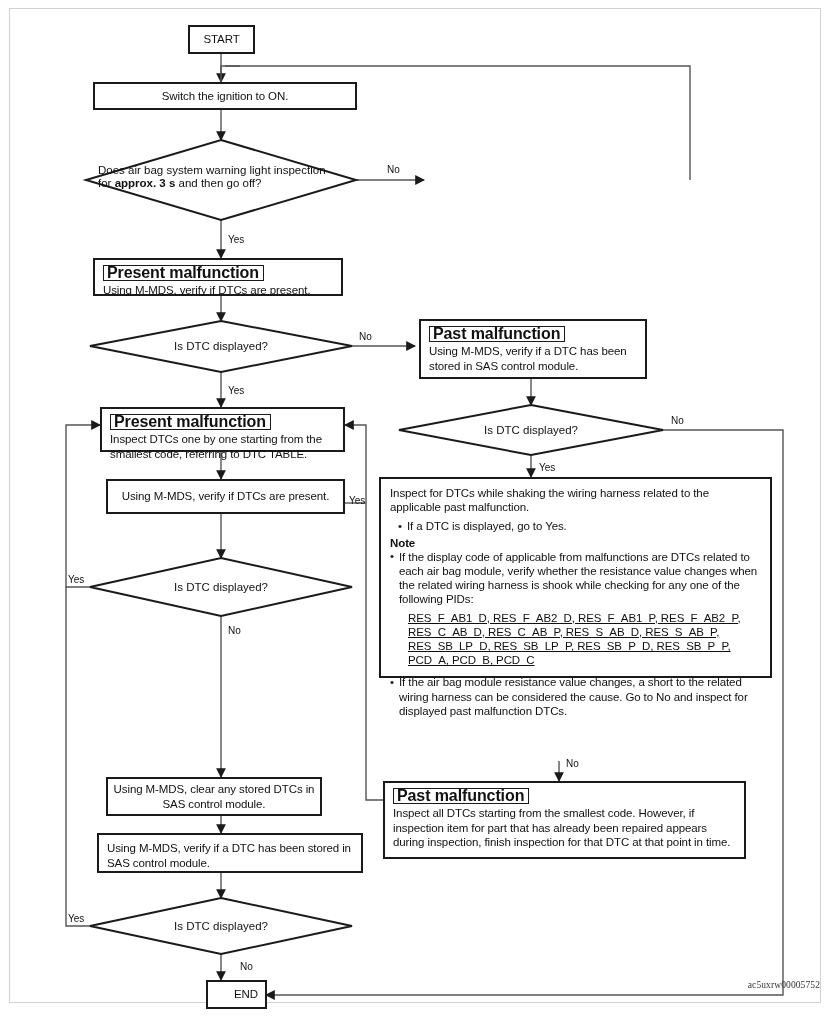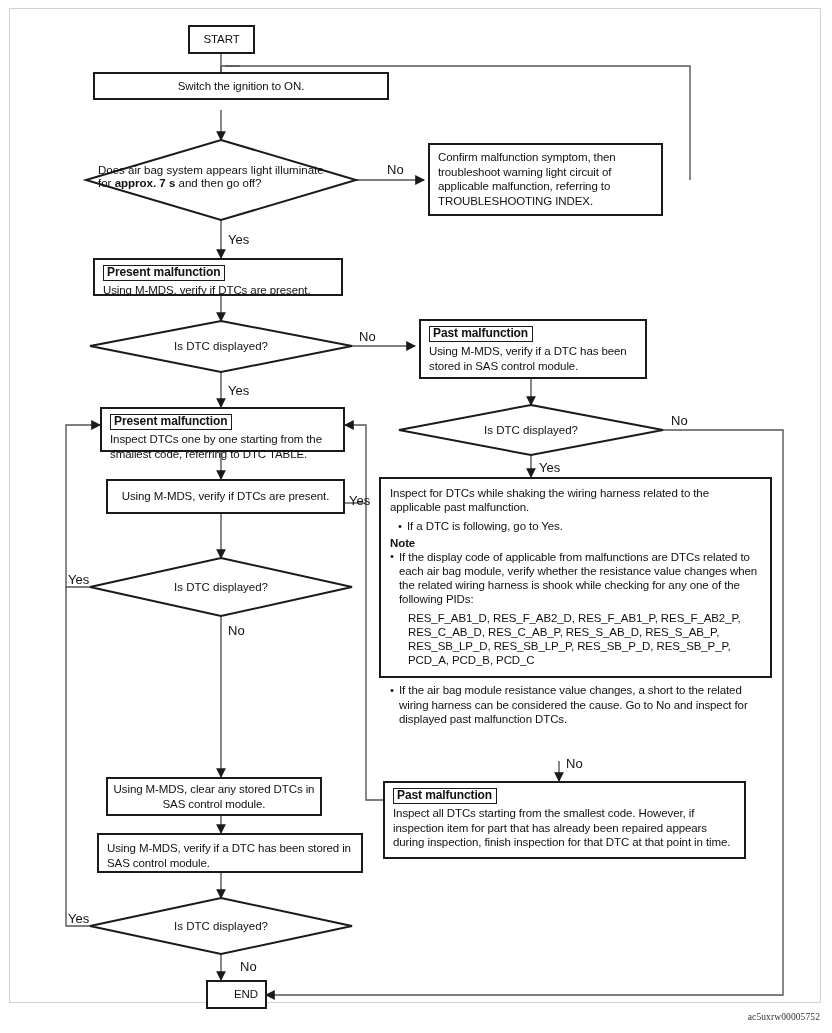--- a/index.html
+++ b/index.html
@@ -52,40 +52,40 @@
   .node.pad {
     padding: 5px 7px 5px 8px;
   }
   .tag {
     display: inline-block;
     border: 1.4px solid #1a1a1a;
     font-weight: bold;
     padding: 0px 4px 1px 3px;
     margin-bottom: 2px;
     line-height: 13px;
-    font-size: 12px;
+    font-size: 16px;
   }
   .diamond-label {
     position: absolute;
     font-size: 11.5px;
     color: #111;
     text-align: center;
     line-height: 13px;
   }
   .edge-label {
     position: absolute;
-    font-size: 13px;
+    font-size: 10px;
     color: #111;
     line-height: 13px;
     background: transparent;
   }
   .imgcode {
     position: absolute;
     right: 12px;
-    top: 1012px;
+    top: 980px;
     font-family: "Liberation Serif", serif;
     font-size: 9.5px;
     color: #333;
     letter-spacing: 0.1px;
   }
   .bullets {
     margin: 0;
     padding: 0;
     list-style: none;
   }
@@ -98,22 +98,23 @@
     content: "\2022";
     position: absolute;
     left: 0;
     top: -0.5px;
   }
   .note-head {
     font-weight: bold;
     margin-top: 2px;
   }
   .pidblock {
-    margin: 4px 0 16px 18px;
+    margin: 4px 0 8px 18px;
     white-space: pre-line;
+    text-decoration: underline;
   }
   .gap {
     height: 5px;
   }
   b { font-weight: bold; }
 </style>
 </head>
 <body>
 
 <div id="page">
@@ -175,32 +176,29 @@
     <polygon points="221,321 352,346 221,372 90,346" fill="#fff" stroke="#1a1a1a" stroke-width="2"></polygon>
     <polygon points="531,405 663,430 531,455 399,430" fill="#fff" stroke="#1a1a1a" stroke-width="2"></polygon>
     <polygon points="221,558 352,587 221,616 90,587" fill="#fff" stroke="#1a1a1a" stroke-width="2"></polygon>
     <polygon points="221,898 352,926 221,954 90,926" fill="#fff" stroke="#1a1a1a" stroke-width="2"></polygon>
   </svg>
 
   <div class="node center" style="left:188px; top:25px; width:67px; height:29px;">
     <span>START</span>
   </div>
 
-  <div class="node center" style="left:93px; top:72px; width:296px; height:28px;">
+  <div class="node center" style="left:93px; top:82px; width:264px; height:28px;">
     <span>Switch the ignition to ON.</span>
   </div>
 
   <div class="diamond-label" style="left:98px; top:164px; width:250px; text-align:left;">
-    <div>Does air bag system appears light illuminate</div>
-    <div><span>for </span><b>approx. 7 s</b><span> and then go off?</span></div>
-  </div>
-
-  <div class="node pad" style="left:428px; top:143px; width:235px; height:73px;">
-    <span>Confirm malfunction symptom, then troubleshoot warning light circuit of applicable malfunction, referring to TROUBLESHOOTING INDEX.</span>
-  </div>
+    <div>Does air bag system warning light inspection</div>
+    <div><span>for </span><b>approx. 3 s</b><span> and then go off?</span></div>
+  </div>
+
 
   <div class="node pad" style="left:93px; top:258px; width:250px; height:38px;">
     <span class="tag">Present malfunction</span>
     <div>Using M-MDS, verify if DTCs are present.</div>
   </div>
 
   <div class="diamond-label" style="left:146px; top:340px; width:150px;">
     <span>Is DTC displayed?</span>
   </div>
 
@@ -223,21 +221,21 @@
   </div>
 
   <div class="diamond-label" style="left:146px; top:581px; width:150px;">
     <span>Is DTC displayed?</span>
   </div>
 
   <div class="node pad" style="left:379px; top:477px; width:393px; height:201px; line-height:14.2px; padding:7px 9px;">
     <div>Inspect for DTCs while shaking the wiring harness related to the applicable past malfunction.</div>
     <div class="gap"></div>
     <ul class="bullets" style="margin-left:8px;">
-      <li>If a DTC is following, go to Yes.</li>
+      <li>If a DTC is displayed, go to Yes.</li>
     </ul>
     <div class="note-head">Note</div>
     <ul class="bullets">
       <li>If the display code of applicable from malfunctions are DTCs related to each air bag module, verify whether the resistance value changes when the related wiring harness is shook while checking for any one of the following PIDs:</li>
     </ul>
     <div class="pidblock">RES_F_AB1_D, RES_F_AB2_D, RES_F_AB1_P, RES_F_AB2_P,
 RES_C_AB_D, RES_C_AB_P, RES_S_AB_D, RES_S_AB_P,
 RES_SB_LP_D, RES_SB_LP_P, RES_SB_P_D, RES_SB_P_P,
 PCD_A, PCD_B, PCD_C</div>
     <ul class="bullets">

